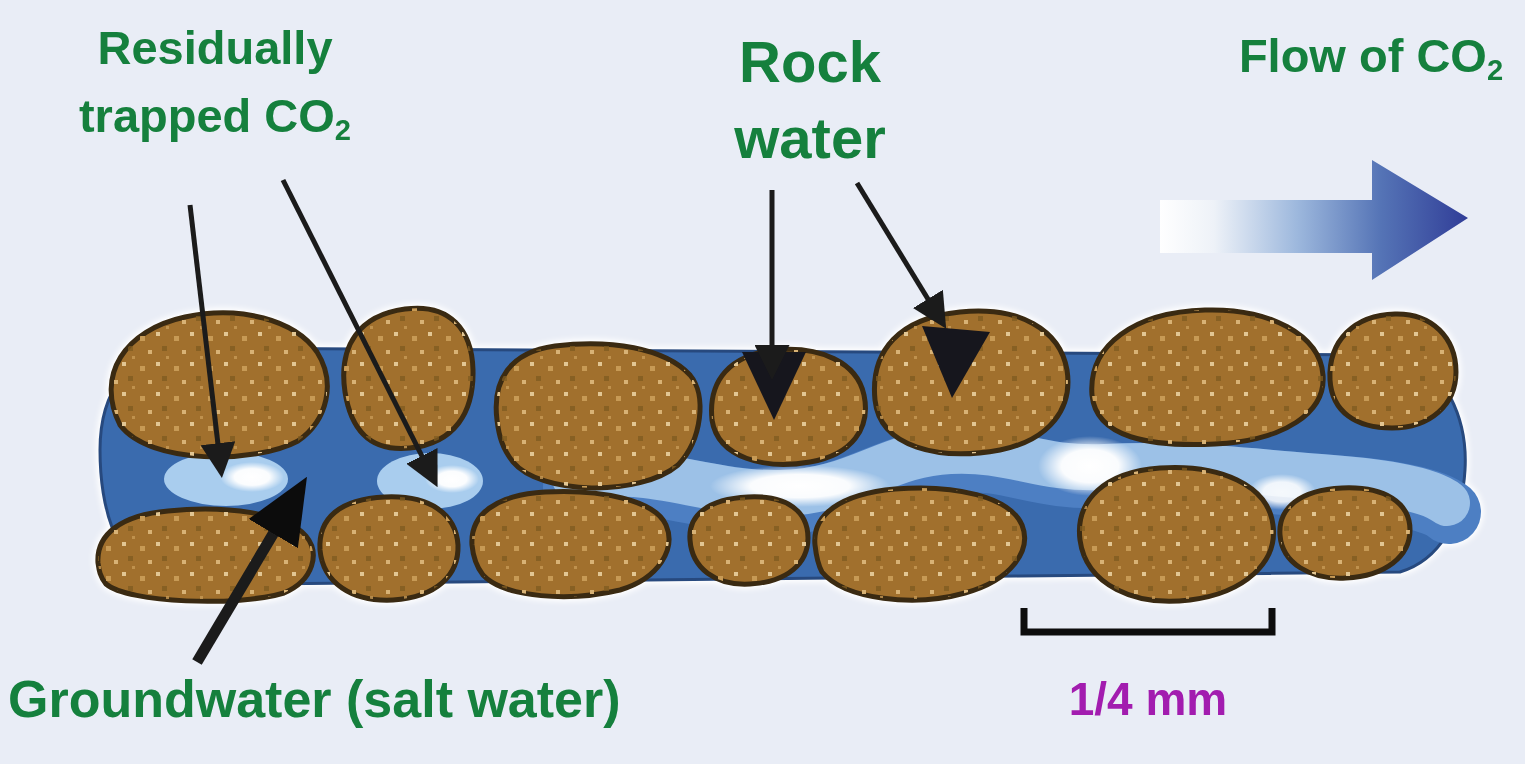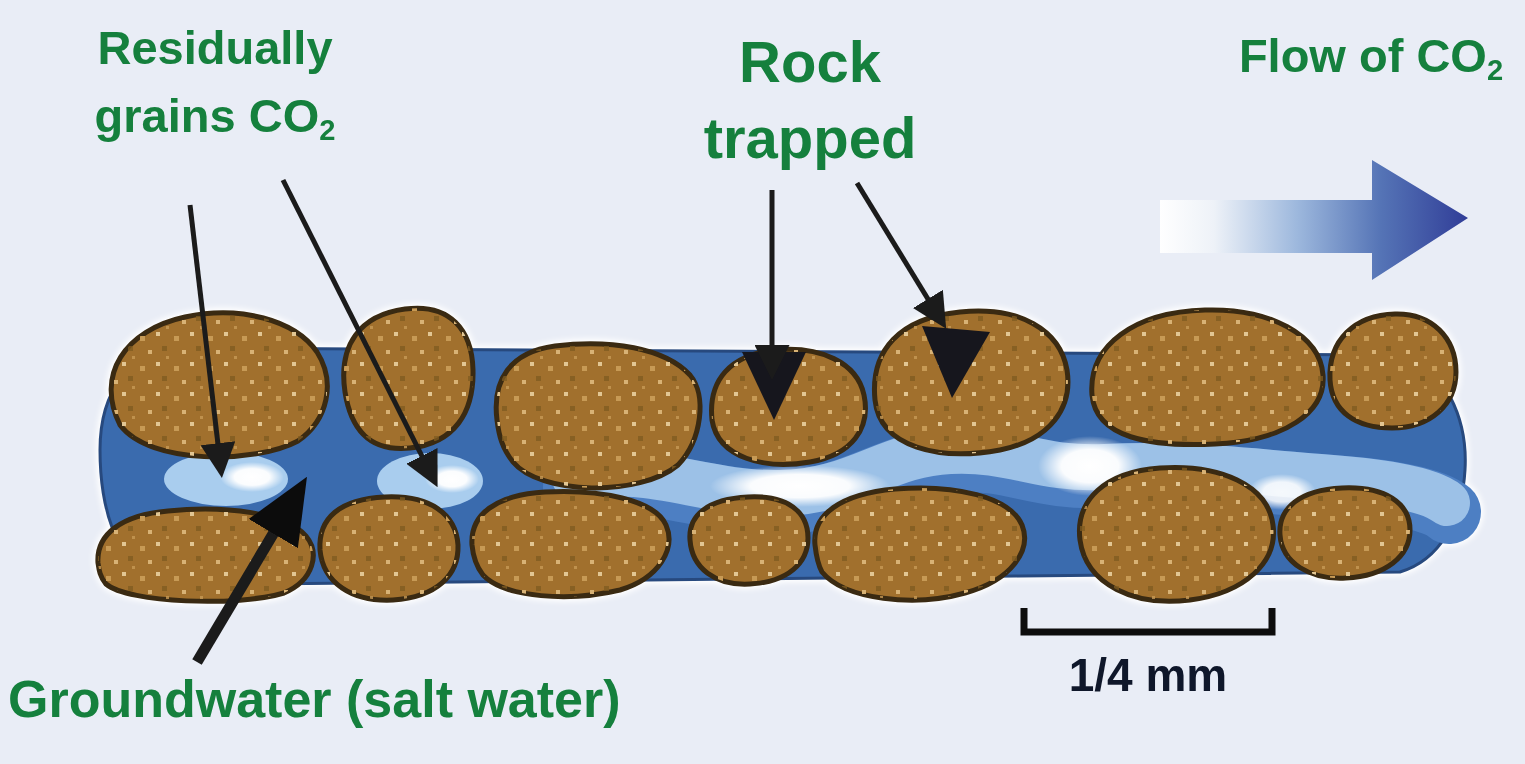--- a/index.html
+++ b/index.html
@@ -20,21 +20,21 @@
     line-height: 1.45;
     letter-spacing: 0px;
     user-select: none;
     white-space: nowrap;
   }
   .lbl sub { font-size: 0.62em; vertical-align: -0.28em; font-weight: bold; }
   #lbl-residual { left: 30px; top: 14px; width: 370px; font-size: 47px; line-height: 68px; }
   #lbl-rockgrains { left: 700px; top: 24px; width: 220px; font-size: 58px; line-height: 76px; }
   #lbl-flow { left: 1186px; top: 22px; width: 370px; font-size: 47px; text-align: center; }
   #lbl-groundwater { left: 8px; top: 662px; font-size: 52px; text-align: center; }
-  #lbl-scale { left: 1022px; top: 642px; width: 252px; font-size: 46px; color: #0f172a; }
+  #lbl-scale { left: 1022px; top: 666px; width: 252px; font-size: 46px; color: #a21caf; }
   .band-glow { filter: drop-shadow(0 0 3px #ffffff) drop-shadow(0 0 3px #ffffff); }
 </style>
 </head>
 <body>
 
 <div id="stage">
 
   <svg id="art" width="1525" height="764" viewBox="0 0 1525 764">
     <defs>
       <pattern id="speck" width="34" height="30" patternUnits="userSpaceOnUse">
@@ -145,26 +145,26 @@
       <line x1="197" y1="662" x2="298" y2="492" stroke-width="11" marker-end="url(#ahBig)"></line>
     </g>
 
     <polygon points="1160,200 1372,200 1372,160 1468,218 1372,280 1372,253 1160,253" fill="url(#flowGrad)"></polygon>
 
     <path d="M1024 608 L1024 632 L1272 632 L1272 608" fill="none" stroke="#0d0d0d" stroke-width="7"></path>
   </svg>
 
   <div class="lbl" id="lbl-residual">
     <span>Residually</span><br>
-    <span>grains CO</span><sub>2</sub>
+    <span>trapped CO</span><sub>2</sub>
   </div>
 
   <div class="lbl" id="lbl-rockgrains">
     <span>Rock</span><br>
-    <span>trapped</span>
+    <span>water</span>
   </div>
 
   <div class="lbl" id="lbl-flow">
     <span>Flow of CO</span><sub>2</sub>
   </div>
 
   <div class="lbl" id="lbl-groundwater">
     <span>Groundwater (salt water)</span>
   </div>
 

